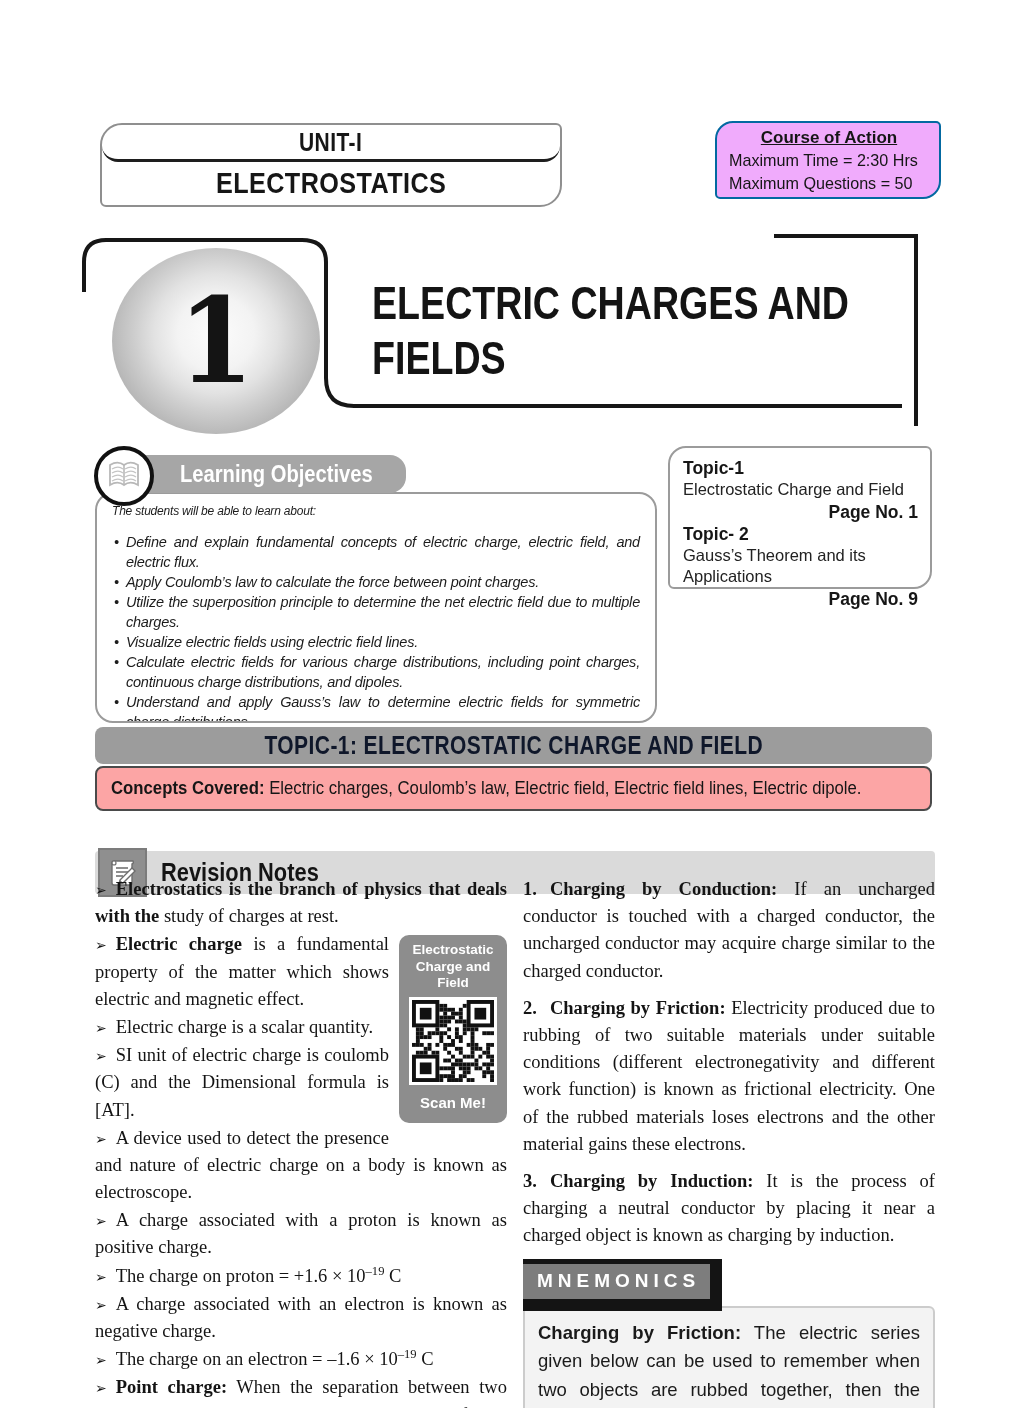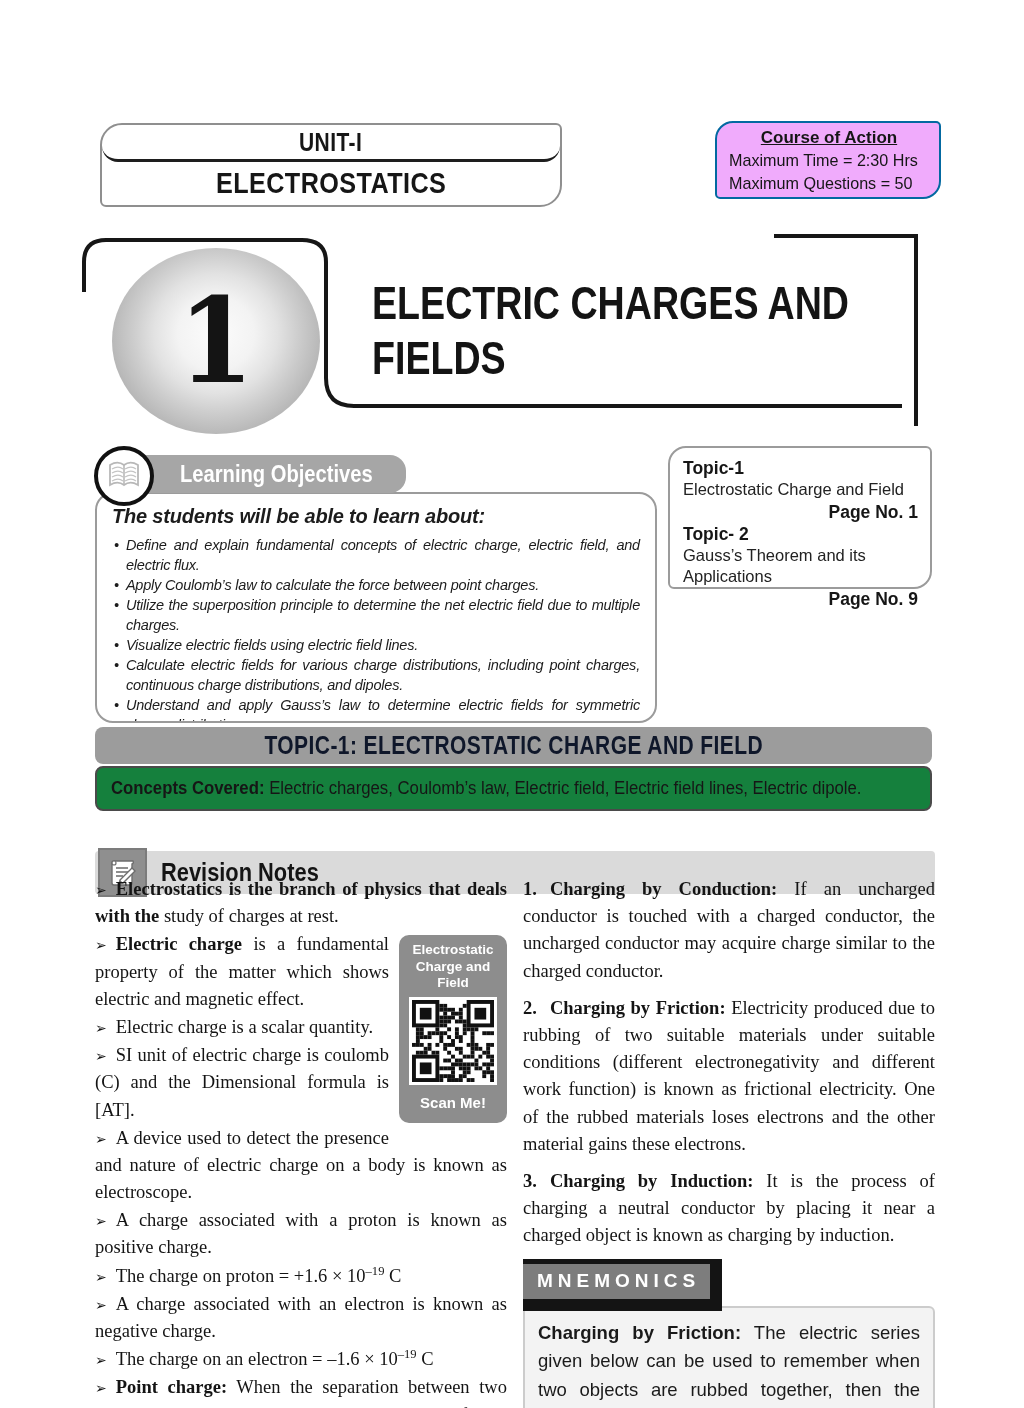--- a/index.html
+++ b/index.html
@@ -81,21 +81,21 @@
     display:flex; align-items:center; justify-content:center;
   }
   .lo-box {
     position:absolute; left:95px; top:492px; width:562px; height:231px;
     border: 2.5px solid #9b9b9b; border-radius: 18px; z-index:1;
     padding: 9px 15px 6px 15px;
     font-family:"Liberation Sans", sans-serif; font-style: italic;
     font-size: 14.5px; line-height:1.38; letter-spacing:-.2px;
     color:#1c1c1c; overflow:hidden;
   }
-  .lo-intro { font-weight:700; font-size:20px; margin-bottom:4px; }
+  .lo-intro { font-weight:400; font-size:12px; margin-bottom:12px; }
   .lo-item { text-align: justify; display:flex; }
   .lo-dot { margin: 0 7px 0 2px; }
 
   
   .topics-box {
     position:absolute; left:668px; top:446px; width:264px; height:143px;
     border:2.5px solid #9b9b9b; border-radius:18px 6px 18px 6px;
     padding: 9px 12px 0 13px;
     font-family:"Liberation Sans", sans-serif; font-size:16.5px; line-height:1.28;
   }
@@ -105,21 +105,21 @@
 
   
   .topic-banner {
     position:absolute; left:95px; top:727px; width:837px; height:37px;
     background:#9c9c9c; border-radius:8px;
     display:flex; align-items:center; justify-content:center;
     color:#0f172a; font-size:25px; letter-spacing:.5px;
   }
   .concepts-box {
     position:absolute; left:95px; top:766px; width:837px; height:45px;
-    border:2px solid #4a4a4a; border-radius:8px; background:#15803d;
+    border:2px solid #4a4a4a; border-radius:8px; background:#fca5a5;
     display:flex; align-items:center; padding:0 14px;
     font-family:"Liberation Sans", sans-serif; font-size:18px;
   }
   .concepts-inner { transform: scaleX(.93); transform-origin:left center; white-space:nowrap; }
   .concepts-label { font-weight:700; }
 
   
   .rev-bar {
     position:absolute; left:95px; top:851px; width:840px; height:43px;
     background:#dadada; border-radius:4px;

